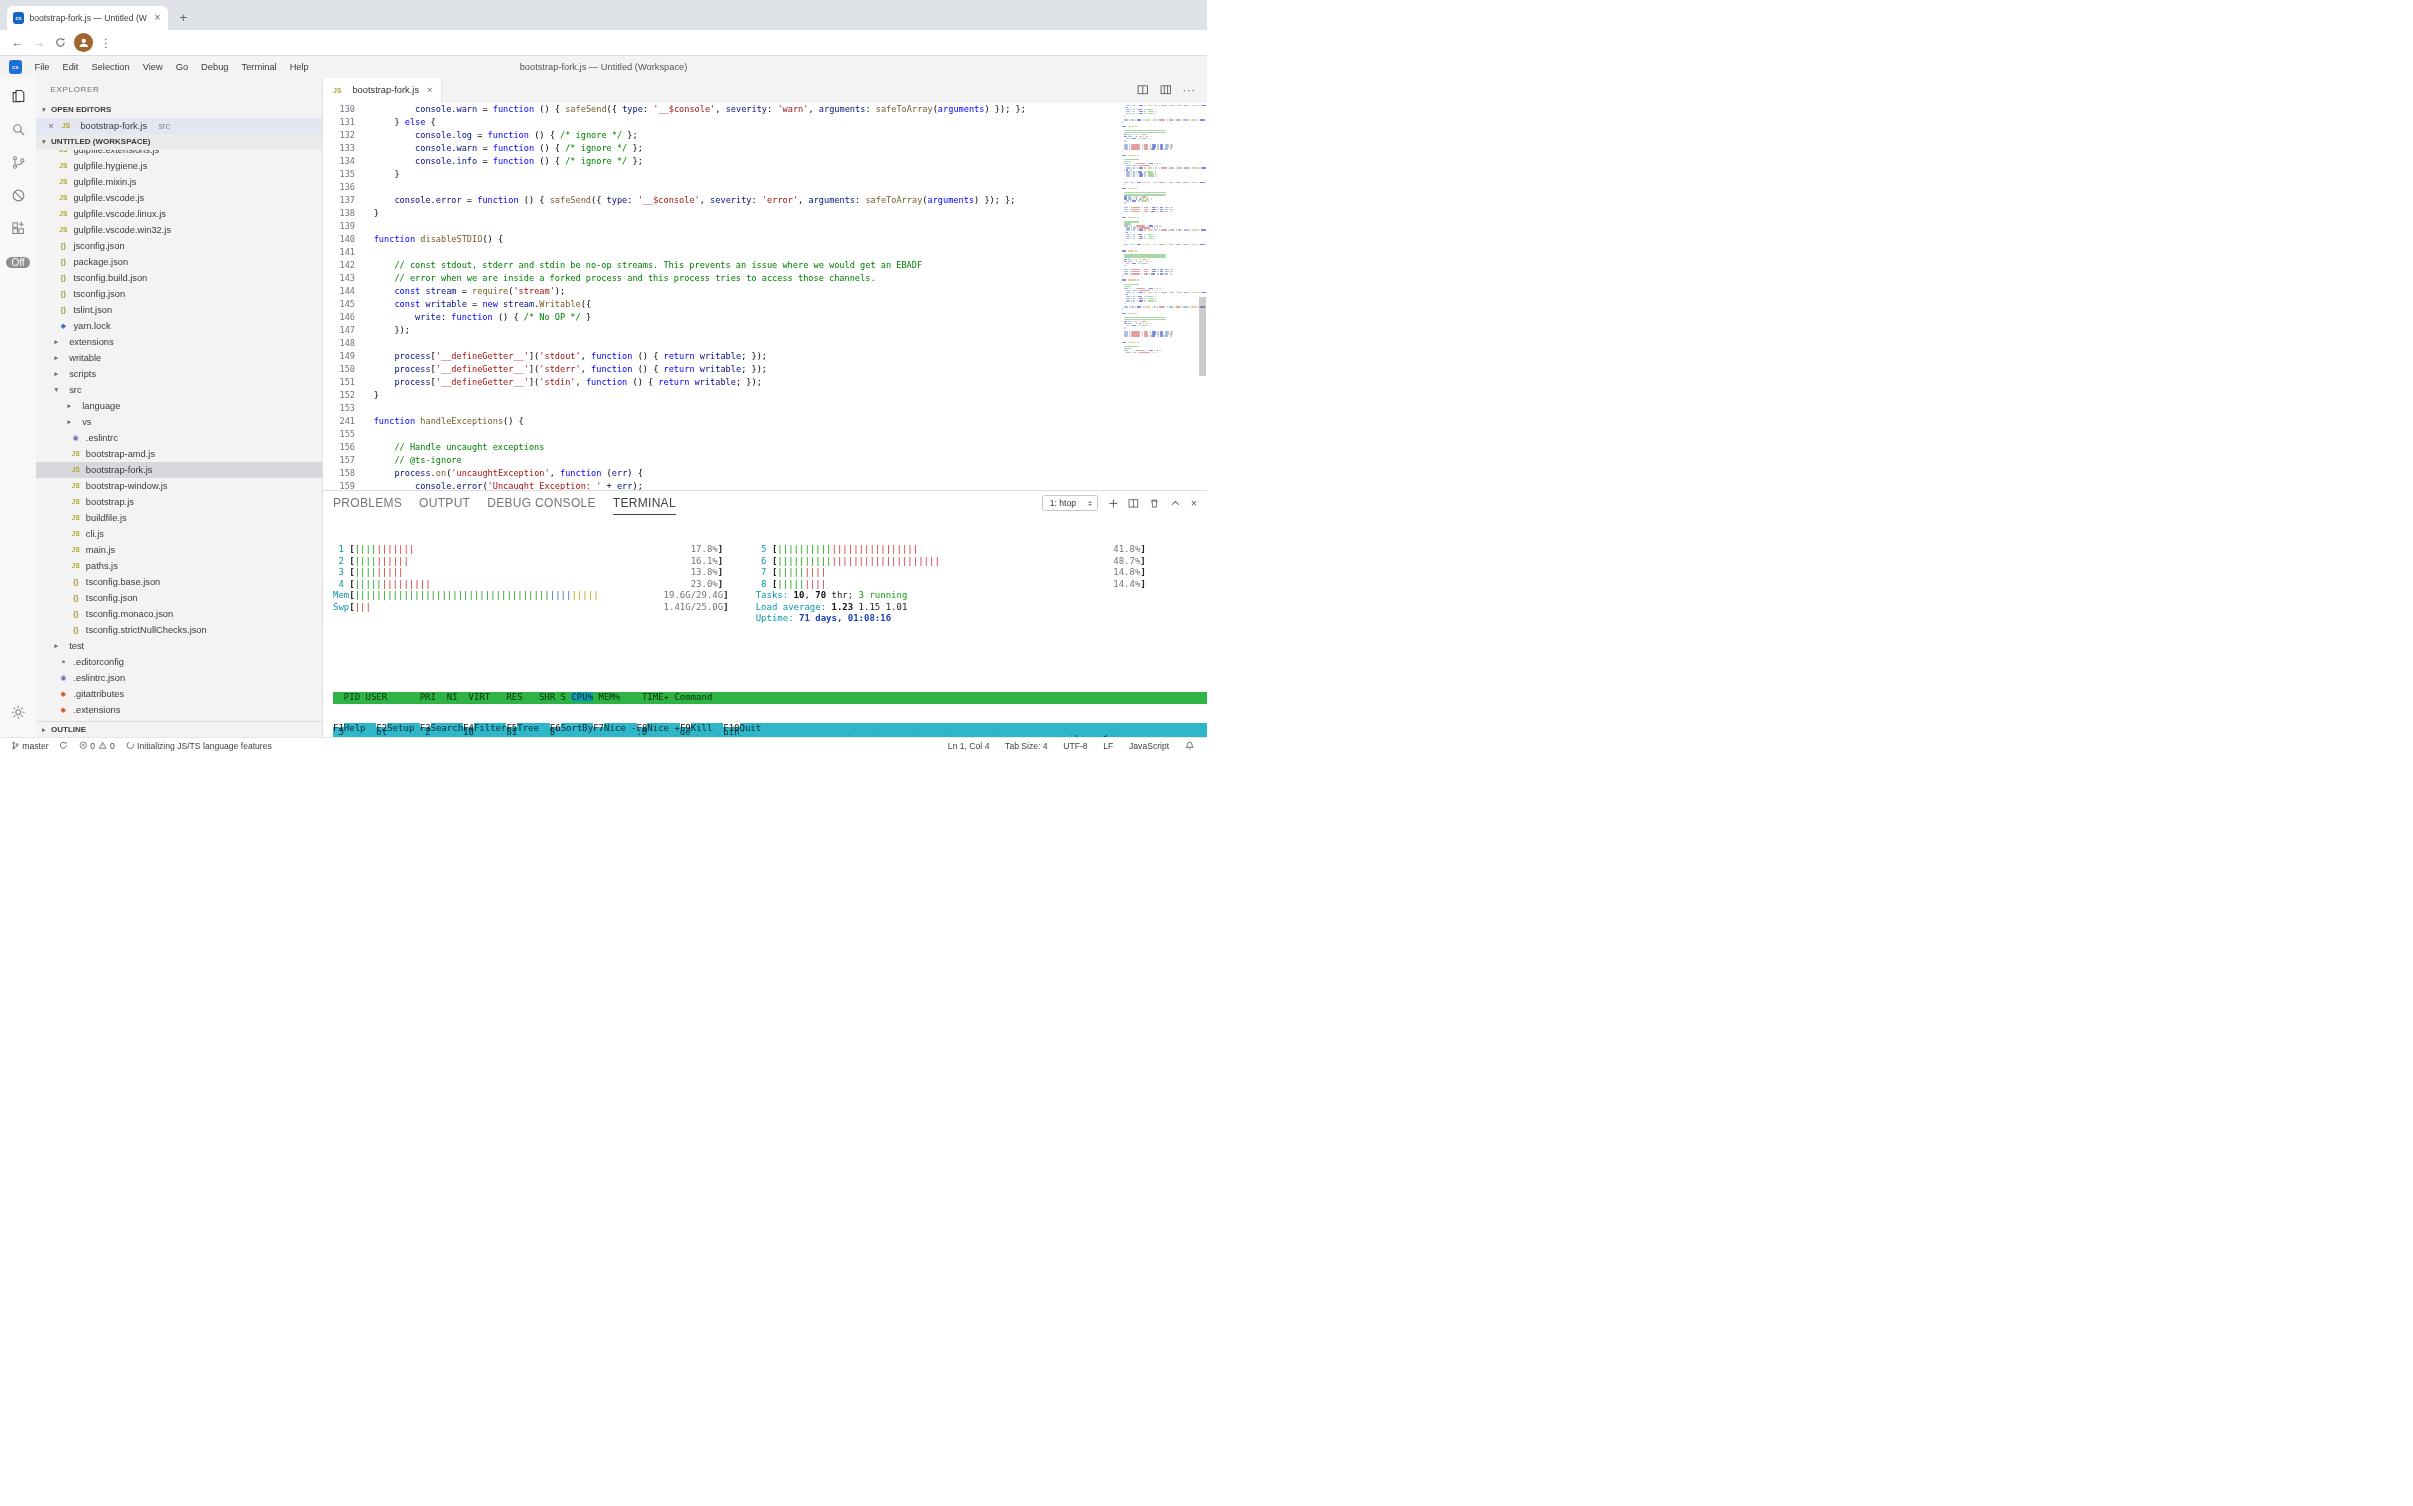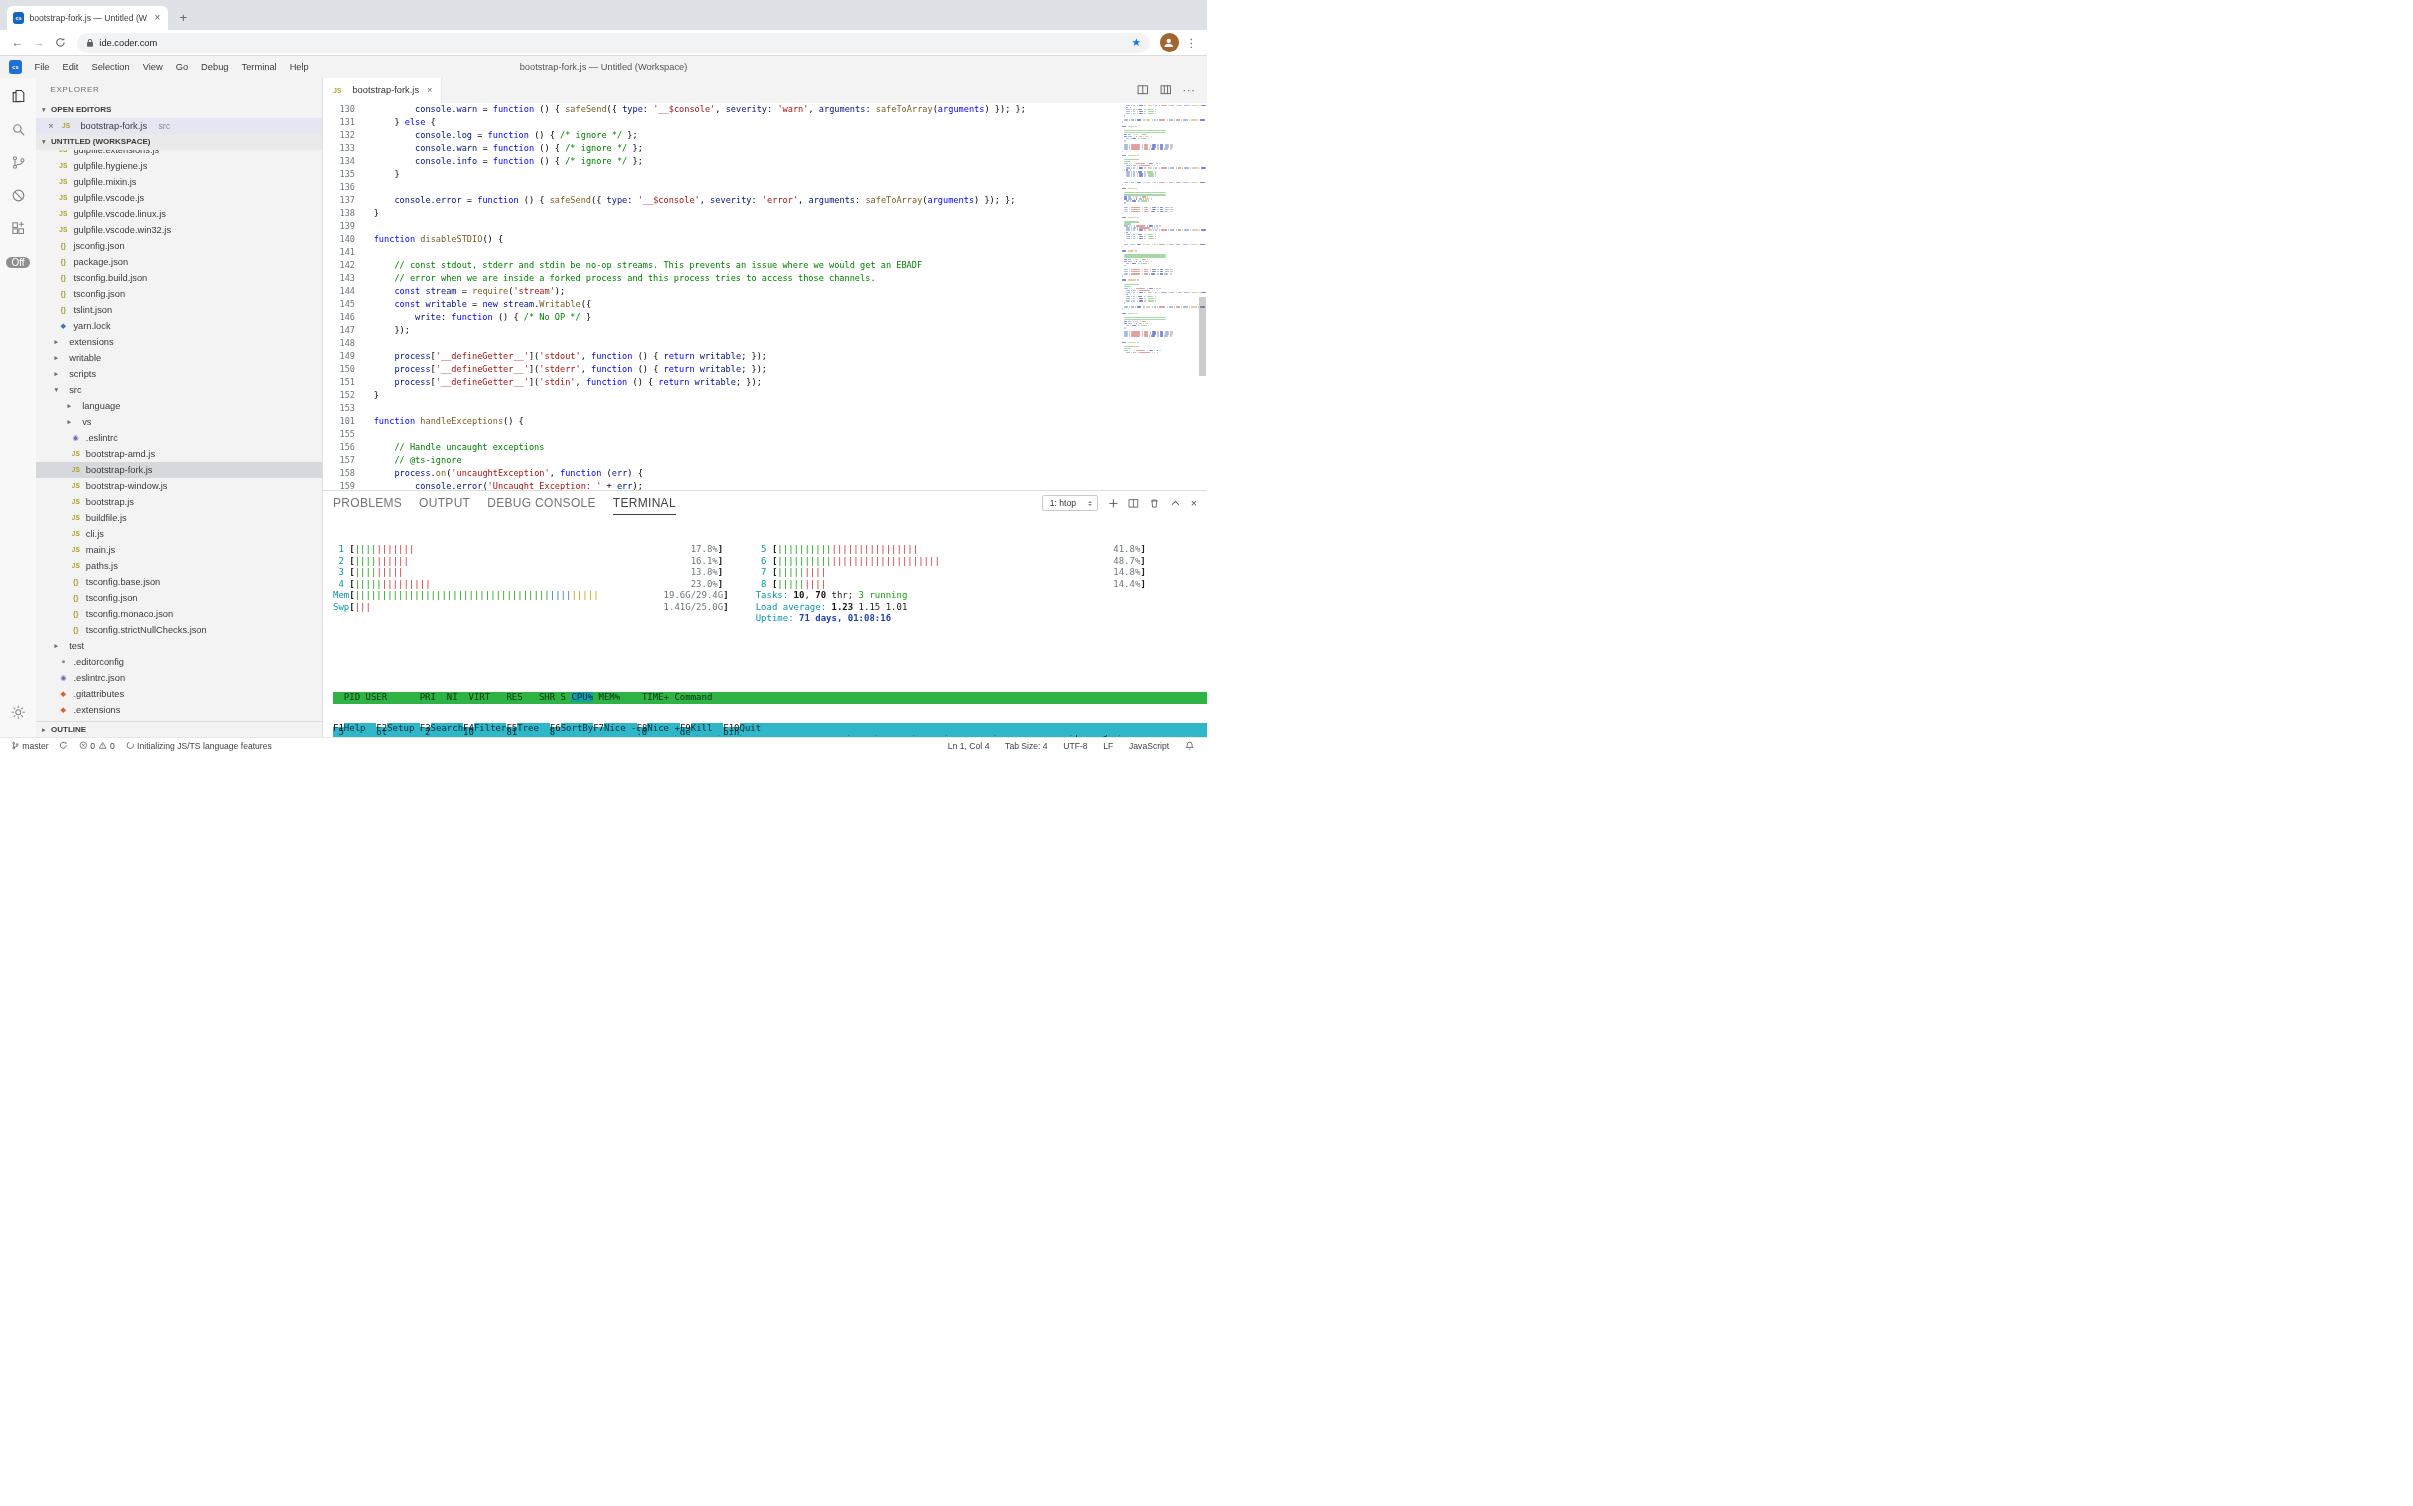--- a/index.html
+++ b/index.html
@@ -131,30 +131,20 @@
 
   <div class="toolbar">
     <span class="navbtn">←</span>
     <span class="navbtn dis">→</span>
     <span class="navbtn">
       <svg width="10.8" height="10.8" viewBox="0 0 16 16">
           <path d="M13.5 8a5.5 5.5 0 1 1-1.6-3.9" fill="none" stroke="#5f6368" stroke-width="1.6"></path>
           <path d="M13.8 1.5v3.2h-3.2z" fill="#5f6368"></path>
         </svg>
     </span>
-    <div class="urlbar">
-      <span>
-        <svg width="8" height="9.3" viewBox="0 0 12 14">
-            <rect x="1.5" y="6" width="9" height="7" rx="1.5" fill="#5f6368"></rect>
-            <path d="M3.5 6V4.5a2.5 2.5 0 0 1 5 0V6" fill="none" stroke="#5f6368" stroke-width="1.5"></path>
-          </svg>
-      </span>
-      <span class="urltext">ide.coder.com</span>
-      <span class="star">★</span>
-    </div>
     <span class="avatar">
       <svg width="11.5" height="11.5" viewBox="0 0 16 16">
           <circle cx="8" cy="5.5" r="3" fill="#fff"></circle>
           <path d="M2 14c0-3 3-4.5 6-4.5s6 1.5 6 4.5z" fill="#fff"></path>
         </svg>
     </span>
     <span class="dots">⋮</span>
   </div>
 
   <div class="vscode">
@@ -433,21 +423,21 @@
               <div class="cl"><span class="ln">144</span><span class="ct"><span class="tok-p">    </span><span class="tok-k">const</span><span class="tok-p"> </span><span class="tok-v">stream</span><span class="tok-p"> = </span><span class="tok-f">require</span><span class="tok-p">(</span><span class="tok-s">'stream'</span><span class="tok-p">);</span></span></div>
               <div class="cl"><span class="ln">145</span><span class="ct"><span class="tok-p">    </span><span class="tok-k">const</span><span class="tok-p"> </span><span class="tok-v">writable</span><span class="tok-p"> = </span><span class="tok-k">new</span><span class="tok-p"> </span><span class="tok-v">stream</span><span class="tok-p">.</span><span class="tok-f">Writable</span><span class="tok-p">({</span></span></div>
               <div class="cl"><span class="ln">146</span><span class="ct"><span class="tok-p">        </span><span class="tok-v">write</span><span class="tok-p">: </span><span class="tok-k">function</span><span class="tok-p"> () { </span><span class="tok-c">/* No OP */</span><span class="tok-p"> }</span></span></div>
               <div class="cl"><span class="ln">147</span><span class="ct"><span class="tok-p">    });</span></span></div>
               <div class="cl"><span class="ln">148</span><span class="ct"></span></div>
               <div class="cl"><span class="ln">149</span><span class="ct"><span class="tok-p">    </span><span class="tok-v">process</span><span class="tok-p">[</span><span class="tok-s">'__defineGetter__'</span><span class="tok-p">](</span><span class="tok-s">'stdout'</span><span class="tok-p">, </span><span class="tok-k">function</span><span class="tok-p"> () { </span><span class="tok-k">return</span><span class="tok-p"> </span><span class="tok-v">writable</span><span class="tok-p">; });</span></span></div>
               <div class="cl"><span class="ln">150</span><span class="ct"><span class="tok-p">    </span><span class="tok-v">process</span><span class="tok-p">[</span><span class="tok-s">'__defineGetter__'</span><span class="tok-p">](</span><span class="tok-s">'stderr'</span><span class="tok-p">, </span><span class="tok-k">function</span><span class="tok-p"> () { </span><span class="tok-k">return</span><span class="tok-p"> </span><span class="tok-v">writable</span><span class="tok-p">; });</span></span></div>
               <div class="cl"><span class="ln">151</span><span class="ct"><span class="tok-p">    </span><span class="tok-v">process</span><span class="tok-p">[</span><span class="tok-s">'__defineGetter__'</span><span class="tok-p">](</span><span class="tok-s">'stdin'</span><span class="tok-p">, </span><span class="tok-k">function</span><span class="tok-p"> () { </span><span class="tok-k">return</span><span class="tok-p"> </span><span class="tok-v">writable</span><span class="tok-p">; });</span></span></div>
               <div class="cl"><span class="ln">152</span><span class="ct"><span class="tok-p">}</span></span></div>
               <div class="cl"><span class="ln">153</span><span class="ct"></span></div>
-              <div class="cl"><span class="ln">101</span><span class="ct"><span class="tok-k">function</span><span class="tok-p"> </span><span class="tok-f">handleExceptions</span><span class="tok-p">() {</span></span></div>
+              <div class="cl"><span class="ln">241</span><span class="ct"><span class="tok-k">function</span><span class="tok-p"> </span><span class="tok-f">handleExceptions</span><span class="tok-p">() {</span></span></div>
               <div class="cl"><span class="ln">155</span><span class="ct"></span></div>
               <div class="cl"><span class="ln">156</span><span class="ct"><span class="tok-p">    </span><span class="tok-c">// Handle uncaught exceptions</span></span></div>
               <div class="cl"><span class="ln">157</span><span class="ct"><span class="tok-p">    </span><span class="tok-c">// @ts-ignore</span></span></div>
               <div class="cl"><span class="ln">158</span><span class="ct"><span class="tok-p">    </span><span class="tok-v">process</span><span class="tok-p">.</span><span class="tok-f">on</span><span class="tok-p">(</span><span class="tok-s">'uncaughtException'</span><span class="tok-p">, </span><span class="tok-k">function</span><span class="tok-p"> (</span><span class="tok-v">err</span><span class="tok-p">) {</span></span></div>
               <div class="cl"><span class="ln">159</span><span class="ct"><span class="tok-p">        </span><span class="tok-v">console</span><span class="tok-p">.</span><span class="tok-v">error</span><span class="tok-p">(</span><span class="tok-s">'Uncaught Exception: '</span><span class="tok-p"> + </span><span class="tok-v">err</span><span class="tok-p">);</span></span></div>
             </div>
           <div id="minimap">
               <div class="mml">
                 <span class="mm-sp" style="width: 4px;"></span>
                 <span class="mm-v" style="width: 3.5px;"></span>

